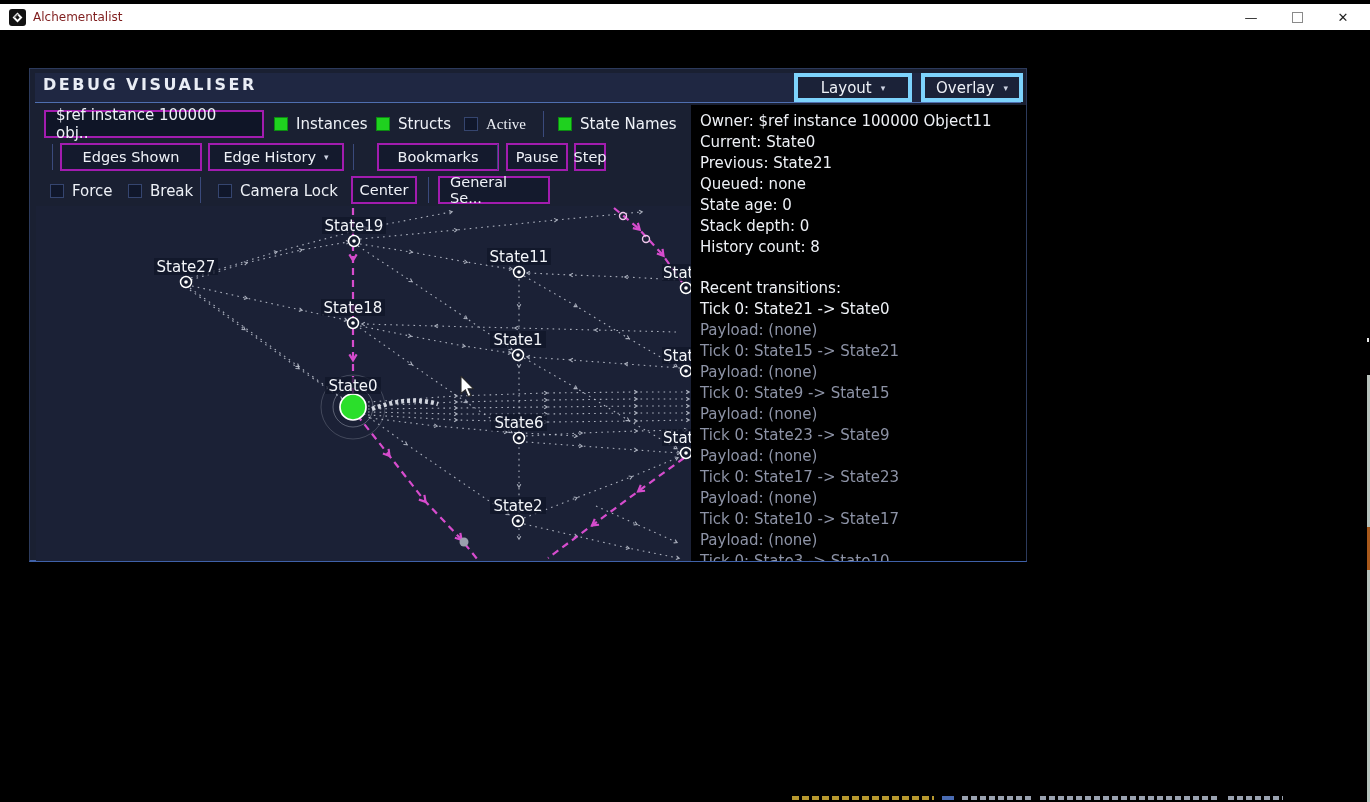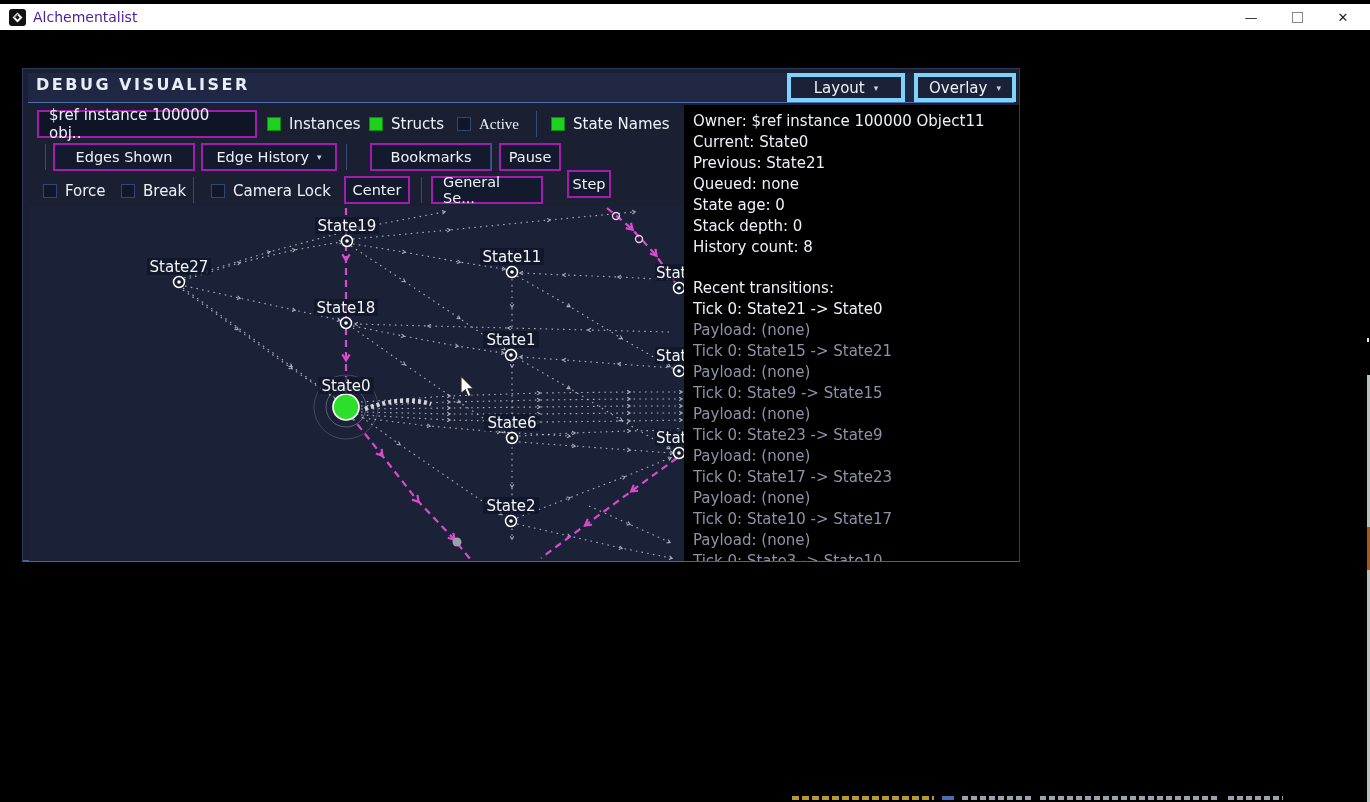--- a/index.html
+++ b/index.html
@@ -4,26 +4,26 @@
 <style>
   html,body{margin:0;padding:0;}
   body{
     width:1370px;height:802px;position:relative;overflow:hidden;
     background:#000;font-family:"DejaVu Sans",sans-serif;
     -webkit-font-smoothing:antialiased;
   }
   
   .titlebar{position:absolute;left:0;top:4px;width:1370px;height:26px;background:#ffffff;display:flex;align-items:center;}
   .appicon{width:17px;height:17px;margin-left:9px;background:#121212;border-radius:3px;display:flex;align-items:center;justify-content:center;}
-  .apptitle{font-size:14px;color:#4c1d95;margin-left:7px;}
+  .apptitle{font-size:12px;color:#7f1d1d;margin-left:7px;}
   .winbtns{position:absolute;right:4px;top:0;height:26px;display:flex;}
   .winbtn{width:46px;height:26px;display:flex;align-items:center;justify-content:center;color:#222;font-size:13px;cursor:default;}
   .maxglyph{display:inline-block;width:9px;height:9px;border:1px solid #8a8a8a;}
   
-  .panel{position:absolute;left:22px;top:68px;width:998px;height:494px;box-sizing:border-box;
+  .panel{position:absolute;left:29px;top:68px;width:998px;height:494px;box-sizing:border-box;
     background:#1a2032;border:1px solid #2c3a5c;border-bottom:2px solid #3f61a8;padding-left:44px;}
   .phead{position:absolute;left:5px;top:4px;width:986px;height:29px;background:#1f2742;border-bottom:1px solid #4f6fb0;}
   .ptitle{position:absolute;left:13px;top:6px;font-size:16px;font-weight:bold;letter-spacing:2.5px;color:#e9edf5;}
   .hbtn{position:absolute;top:4px;height:29px;background:#1b2238;border:4px solid #7dd3fc;box-sizing:border-box;
     color:#eef1f7;font-size:15px;display:flex;align-items:center;justify-content:center;gap:9px;}
   .hbtn .caret{font-size:9px;color:#cdd3e2;}
   .btn{position:absolute;height:28px;background:#141a2d;border:2px solid #a21caf;box-sizing:border-box;
     color:#eef1f7;font-size:14.5px;display:flex;align-items:center;justify-content:center;gap:8px;padding:0 10px;}
   .btn .caret{font-size:9px;color:#cdd3e2;}
   .refbtn{background:#0f1527;font-size:15px;}
@@ -105,21 +105,21 @@
   <div class="vdiv" style="left:22px;top:75px;"></div>
   <div class="btn" style="left:30px;top:74px;width:142px;">Edges Shown</div>
   <div class="btn" style="left:178px;top:74px;width:136px;">
     <span>Edge History</span>
     <span class="caret">▾</span>
   </div>
   <div class="vdiv" style="left:323px;top:75px;"></div>
   <div class="btn" style="left:332px;top:74px;width:122px;margin-left:15px;">Bookmarks</div>
   <div class="vdiv" style="left:467px;top:75px;"></div>
   <div class="btn" style="left:476px;top:74px;width:62px;">Pause</div>
-  <div class="btn" style="left:544px;top:74px;width:44px;margin-top:27px;">Step</div>
+  <div class="btn" style="left:544px;top:74px;width:32px;">Step</div>
 
   <label class="cb" style="left:20px;top:112px;">
     <span class="box"></span>
     <span>Force</span>
   </label>
   <label class="cb" style="left:98px;top:112px;">
     <span class="box"></span>
     <span>Break</span>
   </label>
   <div class="vdiv" style="left:170px;top:108px;"></div>

